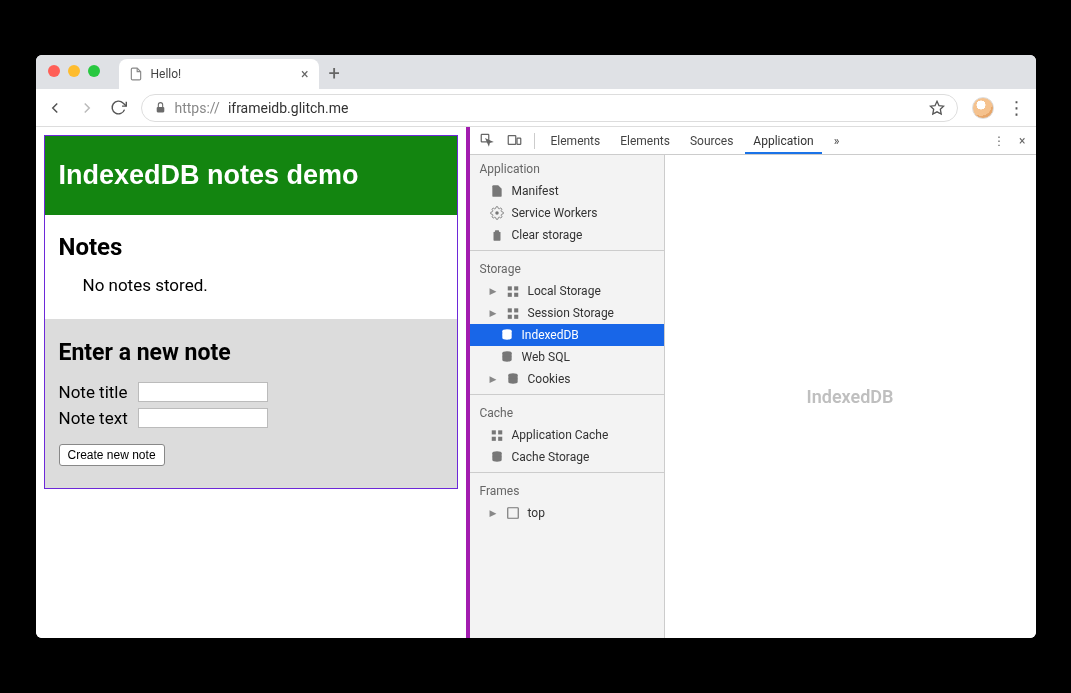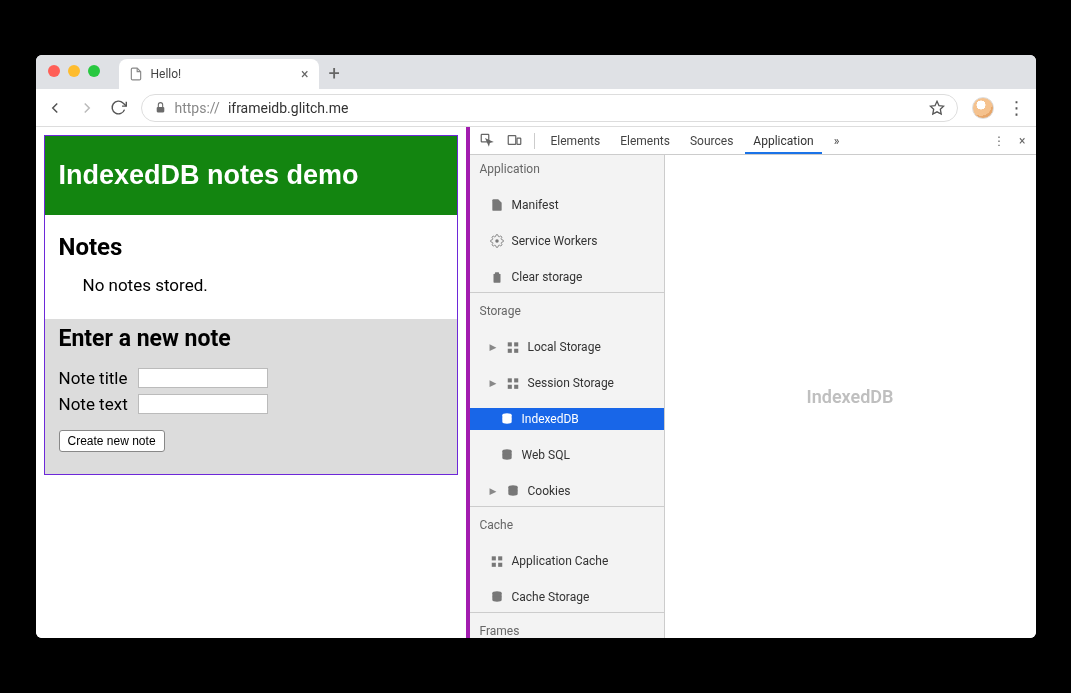--- a/index.html
+++ b/index.html
@@ -126,21 +126,21 @@
     font-family: Helvetica, Arial, sans-serif;
   }
   .demo-body {
     background:#fff;
     padding: 18px 14px 24px;
   }
   .demo-body h2 { font-size:24px; margin-bottom:14px; }
   .demo-body .empty { margin-left:24px; font-size:17px; }
   .demo-form {
     background:#dcdcdc;
-    padding: 6px 14px 22px;
+    padding: 20px 14px 22px;
   }
   .demo-form h2 { font-size:23px; margin-bottom:16px; }
   .form-row { display:flex; align-items:center; gap:10px; margin-bottom:6px; font-size:17px; }
   .form-row input[type=text] {
     height:20px; width:130px; border:1px solid #bbb; font-size:13px; padding:0 4px;
     background:#fff;
   }
   .demo-form button {
     margin-top:10px;
     font-size:12px;
@@ -185,21 +185,20 @@
     color:#666;
     font-size:12px;
   }
   .dt-item {
     display:flex;
     align-items:center;
     gap:8px;
     padding: 4px 10px 4px 20px;
     cursor:pointer;
     color:#333;
-    margin-top:14px;
   }
   .dt-item.lvl2 { padding-left: 30px; }
   .dt-item.selected {
     background:#1866e8;
     color:#fff;
   }
   .dt-item .tri {
     font-size:9px; color:#888; width:8px; display:inline-block;
   }
   .dt-item svg { flex-shrink:0; }

